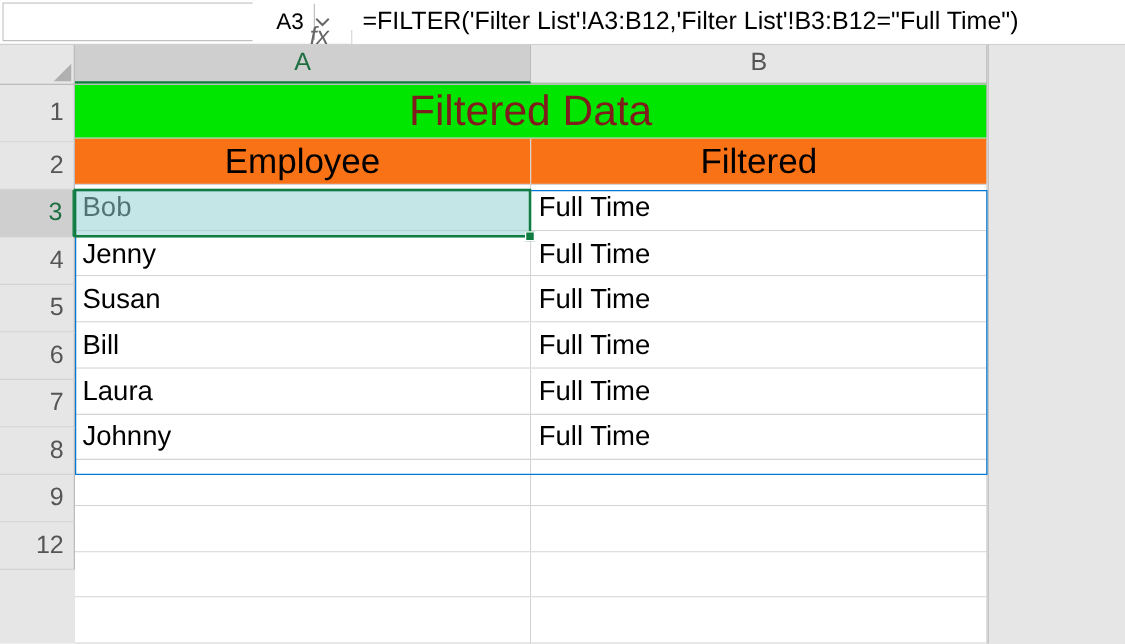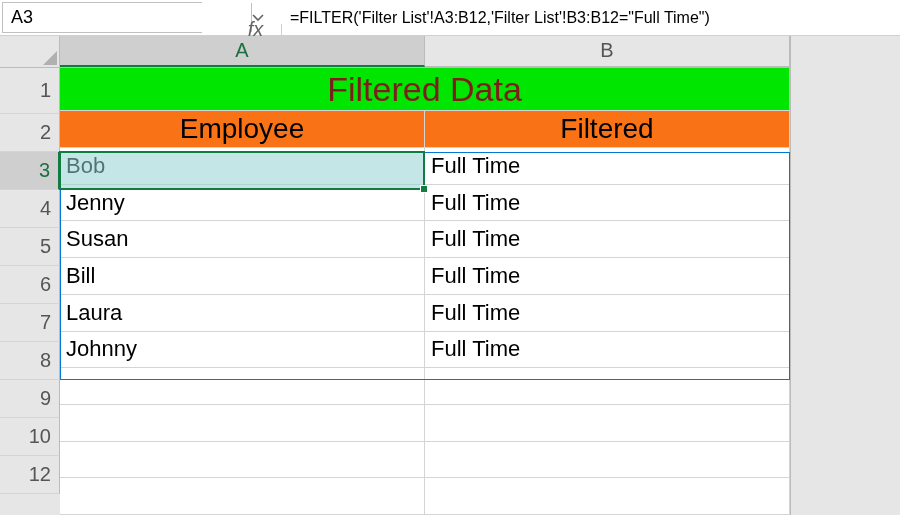--- a/index.html
+++ b/index.html
@@ -27,20 +27,21 @@
     width: 200px;
     margin: 2px 0 2px 2px;
   }
   .name-box {
     flex: 1;
     border: none;
     outline: none;
     padding: 0 8px;
     font-size: 18px;
     font-family: inherit;
+    text-align: right;
   }
   .name-dd {
     width: 26px;
     display: flex;
     align-items: center;
     justify-content: center;
     border-left: 1px solid #c0c0c0;
     cursor: pointer;
   }
   .name-dd svg { display:block; }
@@ -54,21 +55,21 @@
     color: #666;
     border-right: 1px solid #d0d0d0;
     margin-left: 28px;
     cursor: pointer;
     margin-top: 24px;
   }
   .formula-input {
     flex: 1;
     border: none;
     outline: none;
-    font-size: 16px;
+    font-size: 20px;
     padding: 4px 8px;
     font-family: inherit;
   }
 
   
   .grid-area {
     display: flex;
     height: calc(515px - 36px);
     background: #e6e6e6;
   }
@@ -246,21 +247,20 @@
     <div class="corner"></div>
     <div class="row-hdr r1">1</div>
     <div class="row-hdr">2</div>
     <div class="row-hdr active">3</div>
     <div class="row-hdr">4</div>
     <div class="row-hdr">5</div>
     <div class="row-hdr">6</div>
     <div class="row-hdr">7</div>
     <div class="row-hdr">8</div>
     <div class="row-hdr">9</div>
-    <div class="row-hdr">10</div>
     <div class="row-hdr">12</div>
   </div>
 
   <div class="cells">
 
     <div class="col-row">
       <div class="col-hdr colA active">A</div>
       <div class="col-hdr colB">B</div>
       <div class="col-hdr colC">C</div>
     </div>

